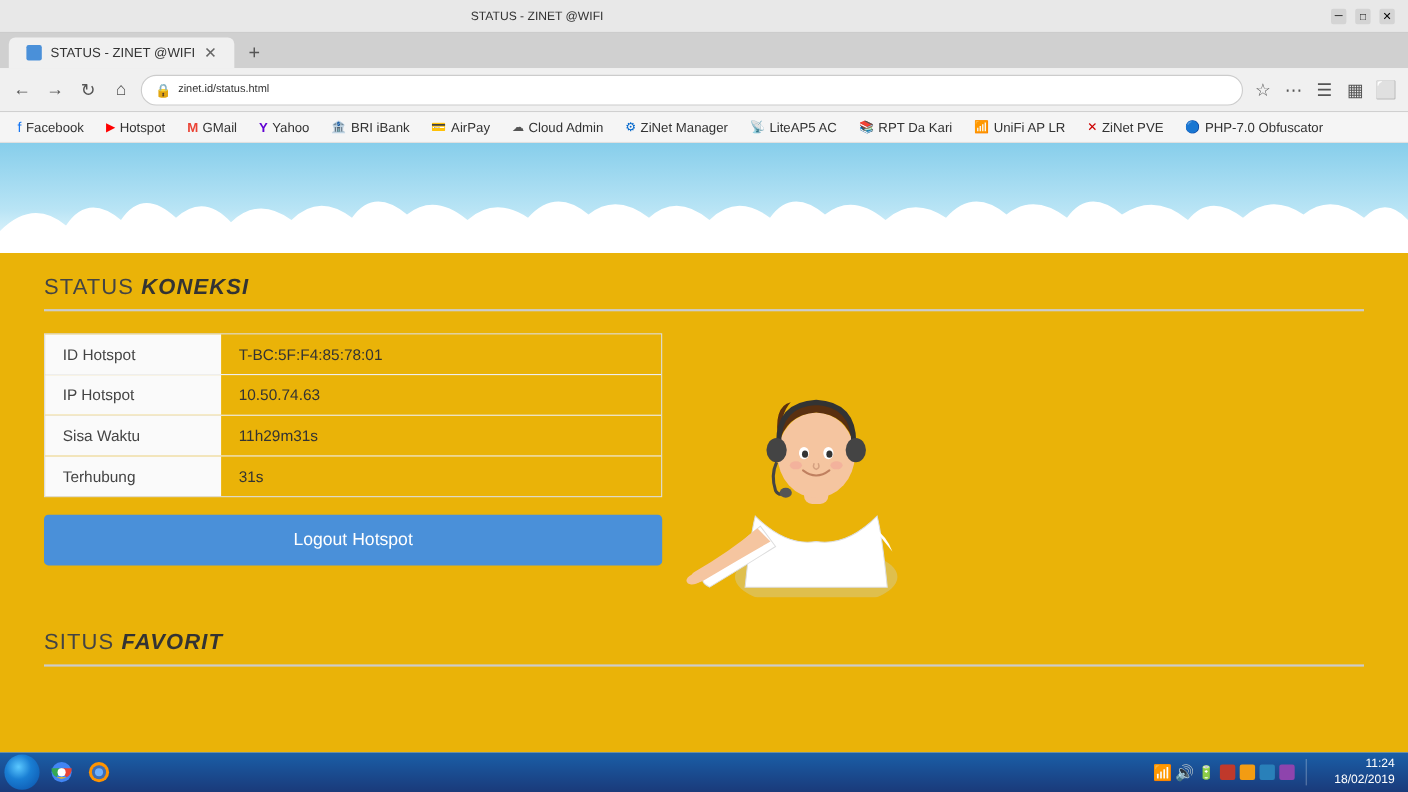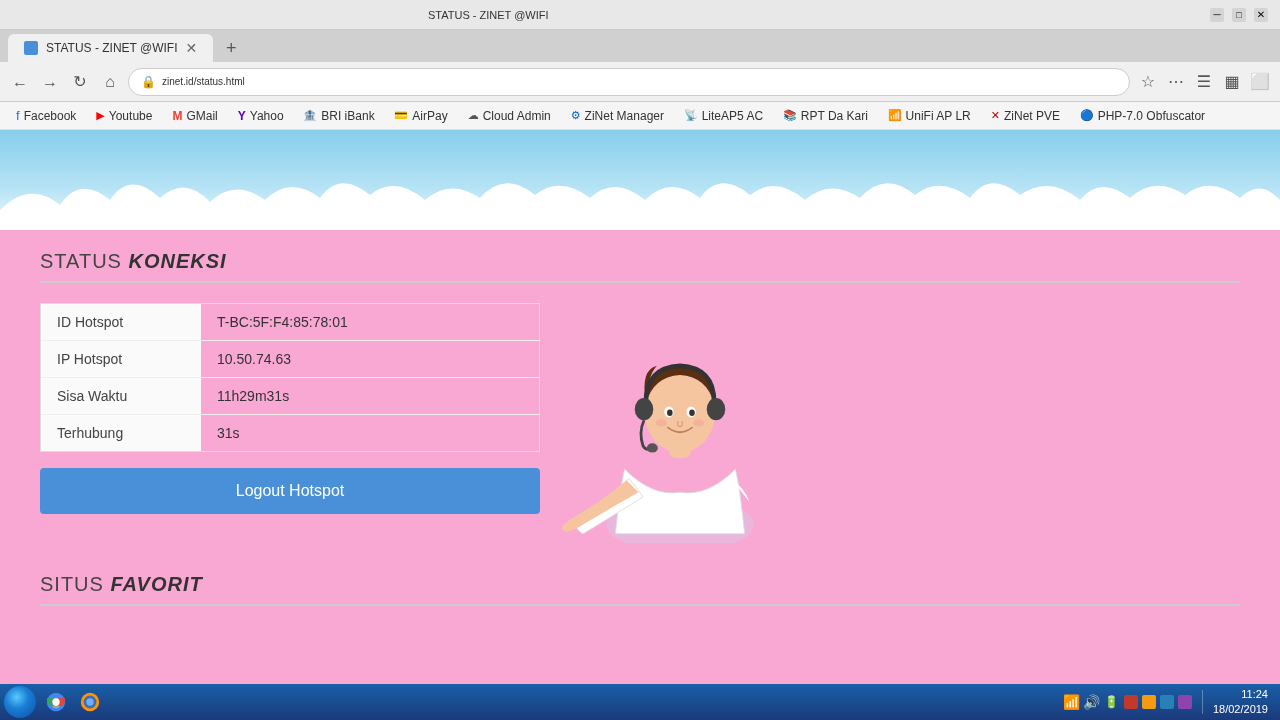--- a/index.html
+++ b/index.html
@@ -83,21 +83,21 @@
       padding: 2px 8px;
       font-size: 12px;
       color: #333;
       cursor: pointer;
       border-radius: 3px;
       white-space: nowrap;
     }
 
     
     .page-content {
-      background: #f9a8d4;
+      background: #eab308;
       height: calc(720px - 30px - 32px - 40px - 28px - 36px);
       overflow: hidden;
     }
 
     
     .sky-banner {
       background: linear-gradient(to bottom, #87ceeb 0%, #b8e4f5 60%, #d6f0fa 80%);
       height: 100px;
       position: relative;
       overflow: hidden;
@@ -152,21 +152,21 @@
     }
     .info-value {
       padding: 10px 16px;
       font-size: 14px;
       color: #333;
       flex: 1;
     }
 
     .logout-btn {
       margin-top: 16px;
-      width: 500px;
+      width: 562px;
       background: #4a90d9;
       color: white;
       border: none;
       padding: 14px;
       font-size: 16px;
       cursor: pointer;
       border-radius: 4px;
     }
 
     
@@ -214,21 +214,21 @@
     .taskbar-tray {
       display: flex;
       align-items: center;
       gap: 6px;
       padding-right: 8px;
       font-size: 11px;
       color: white;
     }
     .tray-icons { display: flex; gap: 4px; align-items: center; }
     .tray-icon { width: 16px; height: 16px; display: flex; align-items: center; justify-content: center; }
-    .clock { text-align: right; font-size: 11px; color: white; line-height: 1.4; }
+    .clock { text-align: right; font-size: 11px; color: white; line-height: 1.4; margin-left: 15px; }
   </style>
 </head>
 <body>
 
 <div class="browser-titlebar">
   <span style="font-size:11px;color:#333;flex:1;padding-left:420px;">STATUS - ZINET @WIFI</span>
   <div style="display:flex;gap:8px;margin-right:4px;">
     <div style="width:14px;height:14px;background:#d4d4d4;border-radius:2px;display:flex;align-items:center;justify-content:center;font-size:10px;cursor:pointer;">─</div>
     <div style="width:14px;height:14px;background:#d4d4d4;border-radius:2px;display:flex;align-items:center;justify-content:center;font-size:9px;cursor:pointer;">□</div>
     <div style="width:14px;height:14px;background:#d4d4d4;border-radius:2px;display:flex;align-items:center;justify-content:center;font-size:10px;cursor:pointer;">✕</div>
@@ -262,21 +262,21 @@
   </div>
 </div>
 
 <div class="bookmarks-bar">
   <div class="bookmark-item">
     <span style="color:#1877f2;font-size:13px;">f</span>
     <span>Facebook</span>
   </div>
   <div class="bookmark-item">
     <span style="color:#ff0000;font-size:11px;">▶</span>
-    <span>Youtube</span>
+    <span>Hotspot</span>
   </div>
   <div class="bookmark-item">
     <span style="color:#ea4335;font-size:12px;font-weight:bold;">M</span>
     <span>GMail</span>
   </div>
   <div class="bookmark-item">
     <span style="color:#6001d2;font-size:12px;font-weight:bold;">Y</span>
     <span>Yahoo</span>
   </div>
   <div class="bookmark-item">

